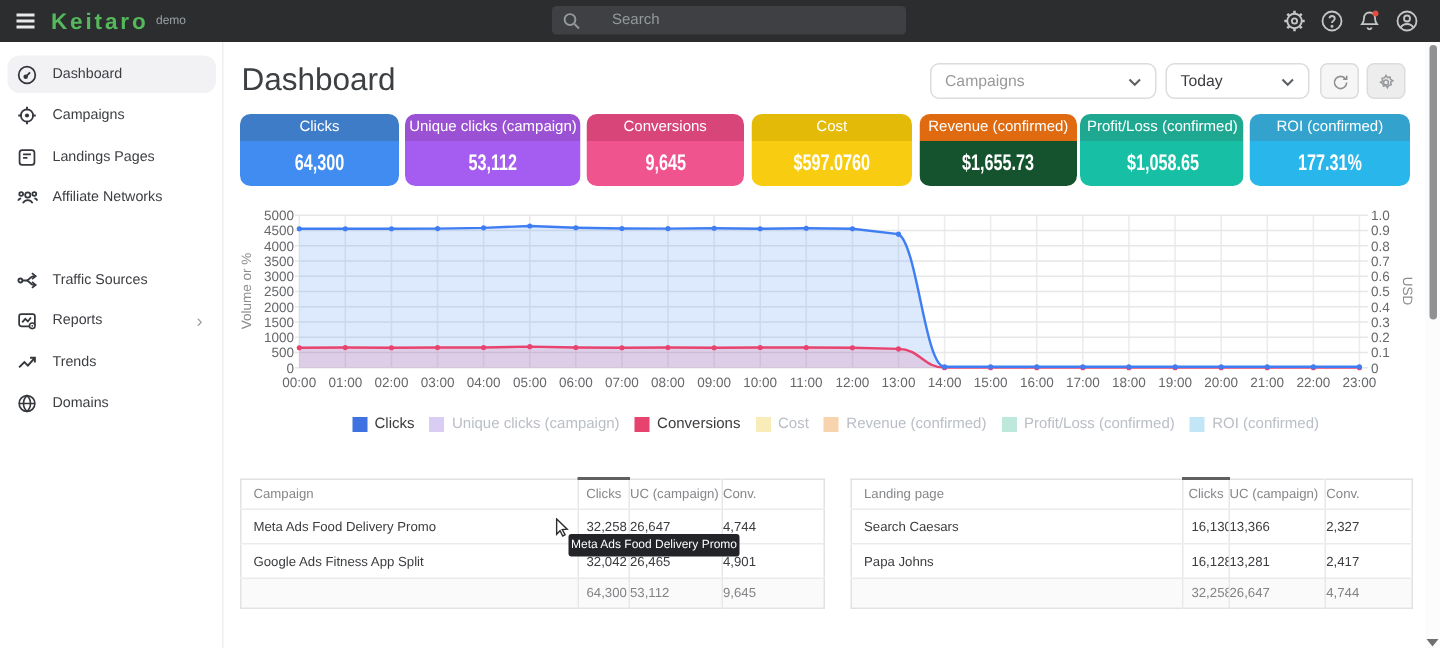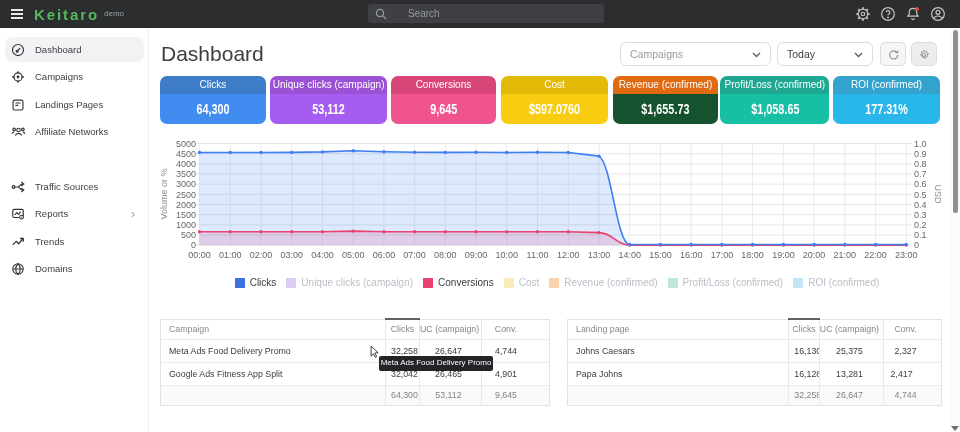--- a/index.html
+++ b/index.html
@@ -32,21 +32,21 @@
 .legend { position:absolute; left:164px; top:277px; width:786px; display:flex; justify-content:center; gap:10px; font-size:10px; }
 .litem { display:flex; align-items:center; gap:5px; white-space:nowrap; }
 .lsq { width:10px; height:10px; display:inline-block; }
 table { border-collapse:collapse; position:absolute; table-layout:fixed; font-size:8.8px; }
 td { overflow:hidden; white-space:nowrap; padding:0; }
 .tbl { border:1px solid #e2e2e2; }
 .tbl td { border-top:1px solid #ebebeb; }
 .tbl tr.hd td { border-top:none; color:#85878a; font-size:8.8px; height:20px;margin-top:12px; }
 .tbl tr.bd td { height:23px; color:#3a3c3f; }
 .tbl tr.ft td { height:20px; background:#fafafa; color:#818386; }
-.num { text-align:center; padding-right:4px; }
+.num { text-align:left; padding-right:4px; }
 .vline { border-left:1px solid #e8e8e8; }
 .tooltip { position:absolute; left:379px; top:356px; width:114px; height:14.5px; background:#232427; color:#fdfdfd; font-size:8px; line-height:14.5px; text-align:center; border-radius:2px; z-index:5; }
 .sb-track { position:absolute; left:950px; top:28px; width:10px; height:404px; background:#fcfcfc; }
 .sb-thumb { position:absolute; left:953px; top:30px; width:5px; height:183px; background:#8f9193; border-radius:3px; }
 .sb-down { position:absolute; left:951px; top:426px; width:0; height:0; border-left:4px solid transparent; border-right:4px solid transparent; border-top:5px solid #6f6f6f; }
 </style>
 </head>
 <body>
 
 <div class="topbar">
@@ -394,23 +394,23 @@
       <col style="width:57.8px">
     </colgroup>
   <tbody>
       <tr class="hd">
         <td style="padding-left:8px">Landing page</td>
         <td class="vline" style="text-align:center; border-top:2px solid #606060">Clicks</td>
         <td class="vline num">UC (campaign)</td>
         <td class="vline num" style="padding-right:14px">Conv.</td>
       </tr>
   <tr class="bd">
-        <td style="padding-left:8px">Johns Caesars</td>
+        <td style="padding-left:8px">Search Caesars</td>
         <td class="vline" style="padding-left:5px">16,130</td>
-        <td class="vline num">25,375</td>
+        <td class="vline num">13,366</td>
         <td class="vline num" style="padding-right:14px">2,327</td>
       </tr>
   <tr class="bd">
         <td style="padding-left:8px">Papa Johns</td>
         <td class="vline" style="padding-left:5px">16,128</td>
         <td class="vline num">13,281</td>
         <td class="vline num" style="padding-right:22px">2,417</td>
       </tr>
   <tr class="ft">
         <td></td>

